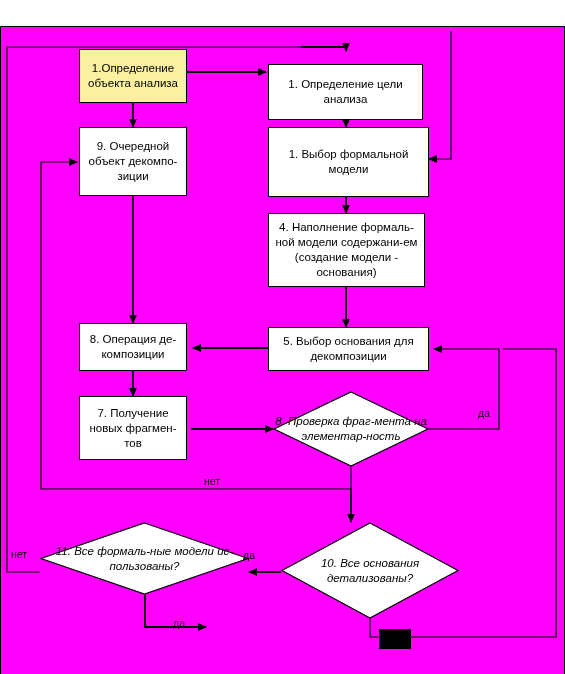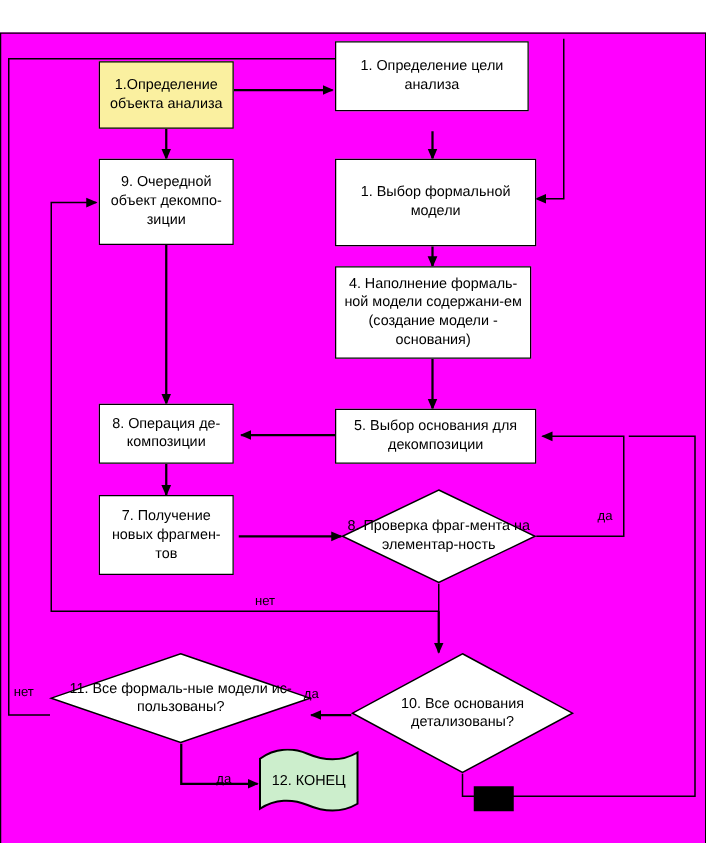--- a/index.html
+++ b/index.html
@@ -54,20 +54,21 @@
     left: 0;
     width: 100%;
     height: 100%;
     display: flex;
     align-items: center;
     justify-content: center;
     text-align: center;
     font-size: 11.5px;
     line-height: 15px;
     color: #000000;
+    font-style: italic;
   }
   .flag-wrap {
     position: absolute;
     z-index: 6;
   }
   .flag-wrap svg {
     position: absolute;
     top: 0;
     left: 0;
   }
@@ -164,21 +165,21 @@
       <path d="M300,20 L345,20 L345,24" marker-end="url(#arr)" stroke-width="1.8"></path>
 
       <path d="M144,568 L144,600 L205,600" marker-end="url(#arr)" stroke-width="1.8"></path>
     </g>
   </svg>
 
   <div class="node proc start" style="left:78px; top:22px; width:108px; height:54px;">
     <span>1.Определение объекта анализа</span>
   </div>
 
-  <div class="node proc" style="left:267px; top:6px; width:155px; height:56px;">
+  <div class="node proc" style="left:267px; top:37px; width:155px; height:56px;">
     <span>1. Определение цели анализа</span>
   </div>
 
   <div class="node proc" style="left:78px; top:100px; width:108px; height:69px;">
     <span>9. Очередной объект декомпо-зиции</span>
   </div>
 
   <div class="node proc" style="left:267px; top:100px; width:161px; height:70px;">
     <span>1. Выбор формальной модели</span>
   </div>
@@ -213,26 +214,20 @@
     <div class="diamond-label">10. Все основания детализованы?</div>
   </div>
 
   <div class="diamond-wrap" style="left:39px; top:495px; width:209px; height:73px;">
     <svg width="209" height="73" xmlns="http://www.w3.org/2000/svg">
       <polygon points="104.5,1 208,36.5 104.5,72 1,36.5" fill="#ffffff" stroke="#000000" stroke-width="1.2"></polygon>
     </svg>
     <div class="diamond-label">11. Все формаль-ные модели ис-пользованы?</div>
   </div>
 
-  <div class="flag-wrap" style="left:205px; top:572px; width:82px; height:52px;">
-    <svg width="82" height="52" xmlns="http://www.w3.org/2000/svg">
-      <path d="M2,8 C14,-1 28,-1 40,4 C54,10 68,10 80,3 L80,44 C68,51 54,51 40,45 C28,40 14,40 2,48 Z" fill="#cceecc" stroke="#000000" stroke-width="1.6"></path>
-    </svg>
-    <div class="flag-label">12. КОНЕЦ</div>
-  </div>
 
   <div class="black-box" style="left:378px; top:602px; width:32px; height:20px;"></div>
 
   <div class="edge-label" style="left:477px; top:380px;">да</div>
   <div class="edge-label" style="left:203px; top:448px;">нет</div>
   <div class="edge-label" style="left:10px; top:521px;">нет</div>
   <div class="edge-label" style="left:242px; top:522px;">да</div>
   <div class="edge-label" style="left:172px; top:590px;">да</div>
 
 

